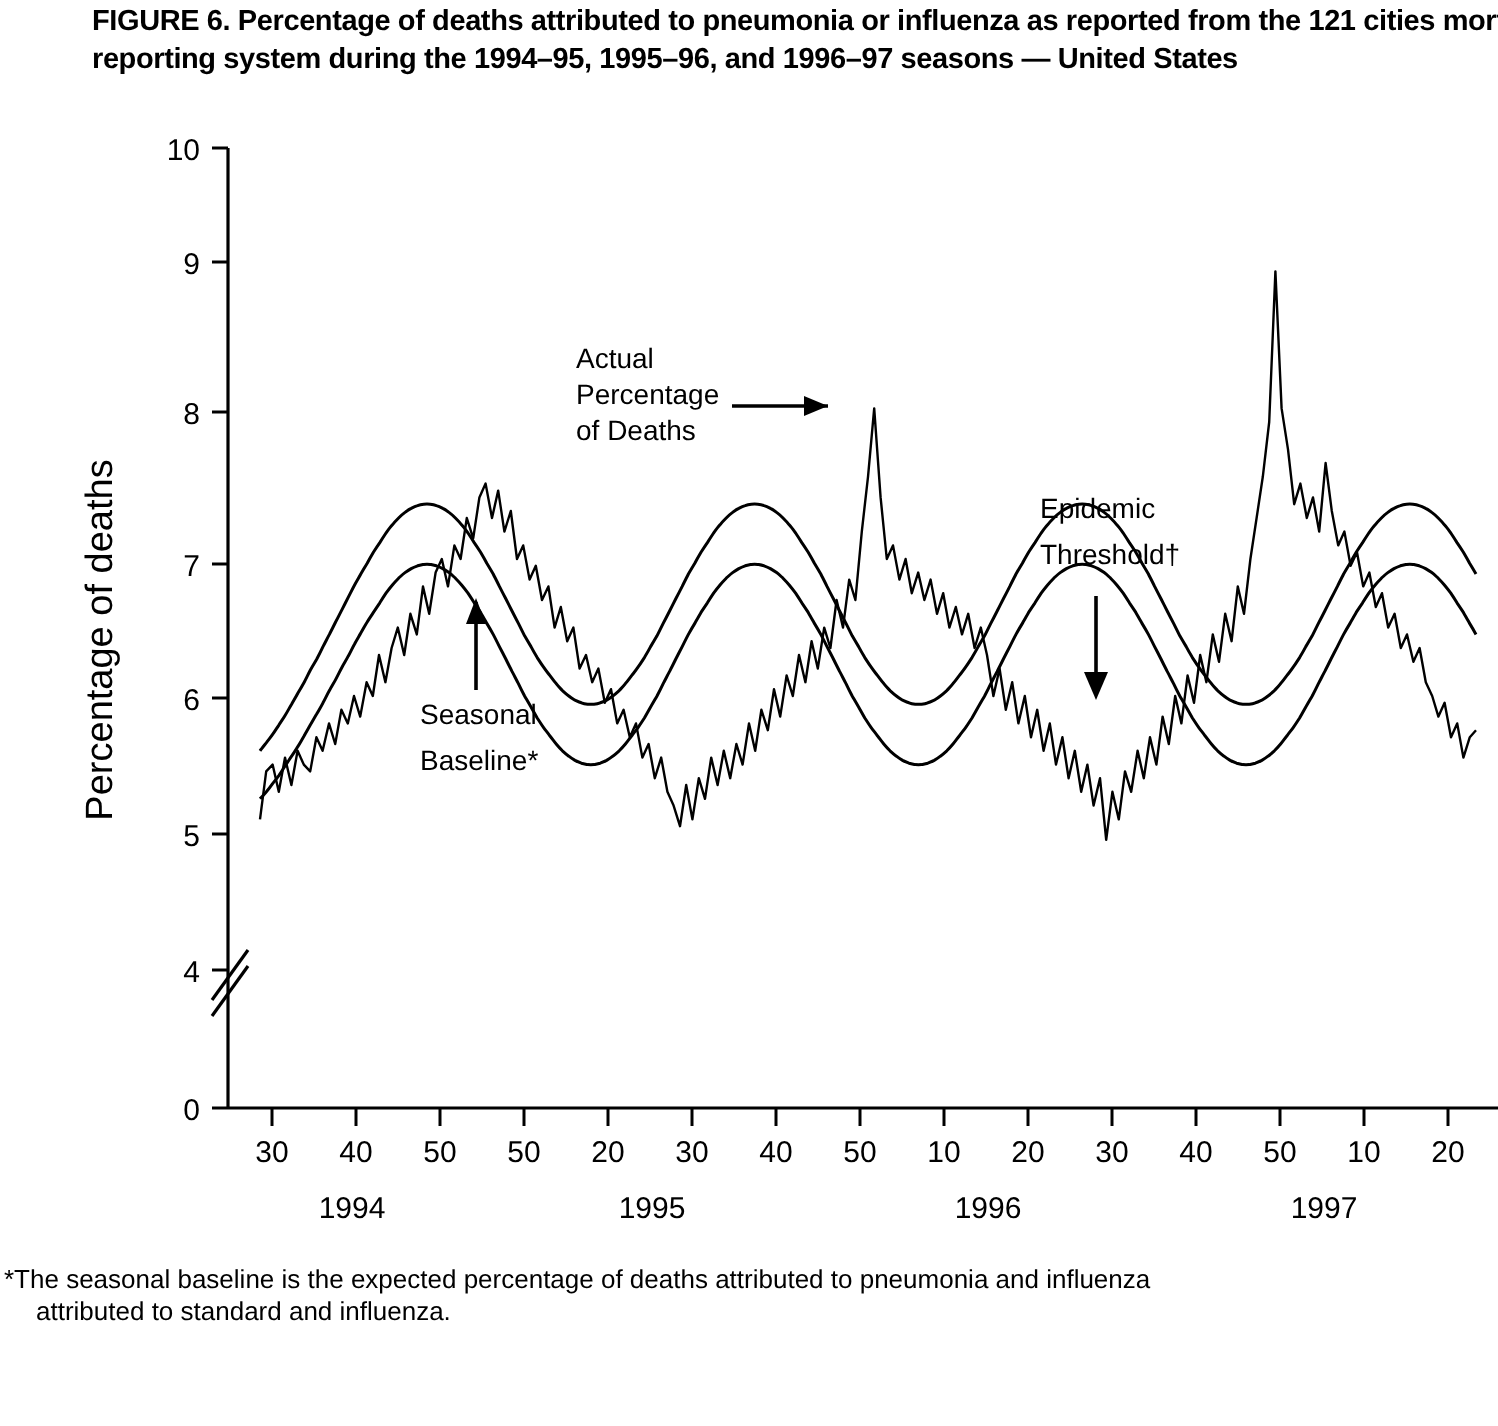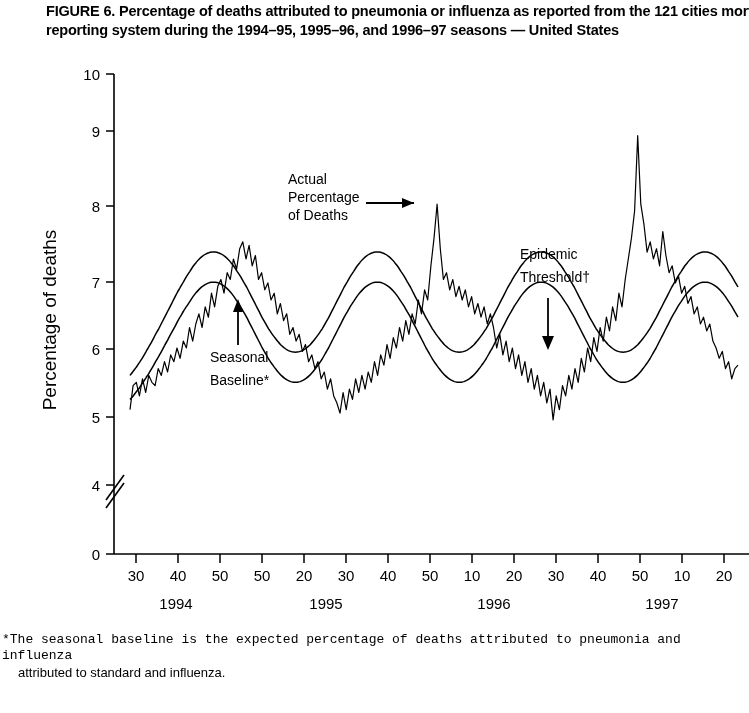--- a/index.html
+++ b/index.html
@@ -35,21 +35,21 @@
     margin-left: 26px;
   }
   #footnotes {
     position: absolute;
     left: 2px;
     top: 632px;
     width: 745px;
     font-size: 13px;
     line-height: 1.26;
   }
-  .fn-line { display: block; font-family: Liberation Mono, monospace; }
+  .fn-line { display: block; }
   .fn-indent { display: block; padding-left: 16px; }
   svg { display: block; }
   text { font-family: "Liberation Sans", sans-serif; fill: #000; }
   .tick-label { font-size: 15px; }
   .axis-title { font-size: 19px; }
   .year-label { font-size: 15px; }
   .annot { font-size: 14px; }
 </style>
 </head>
 <body>

